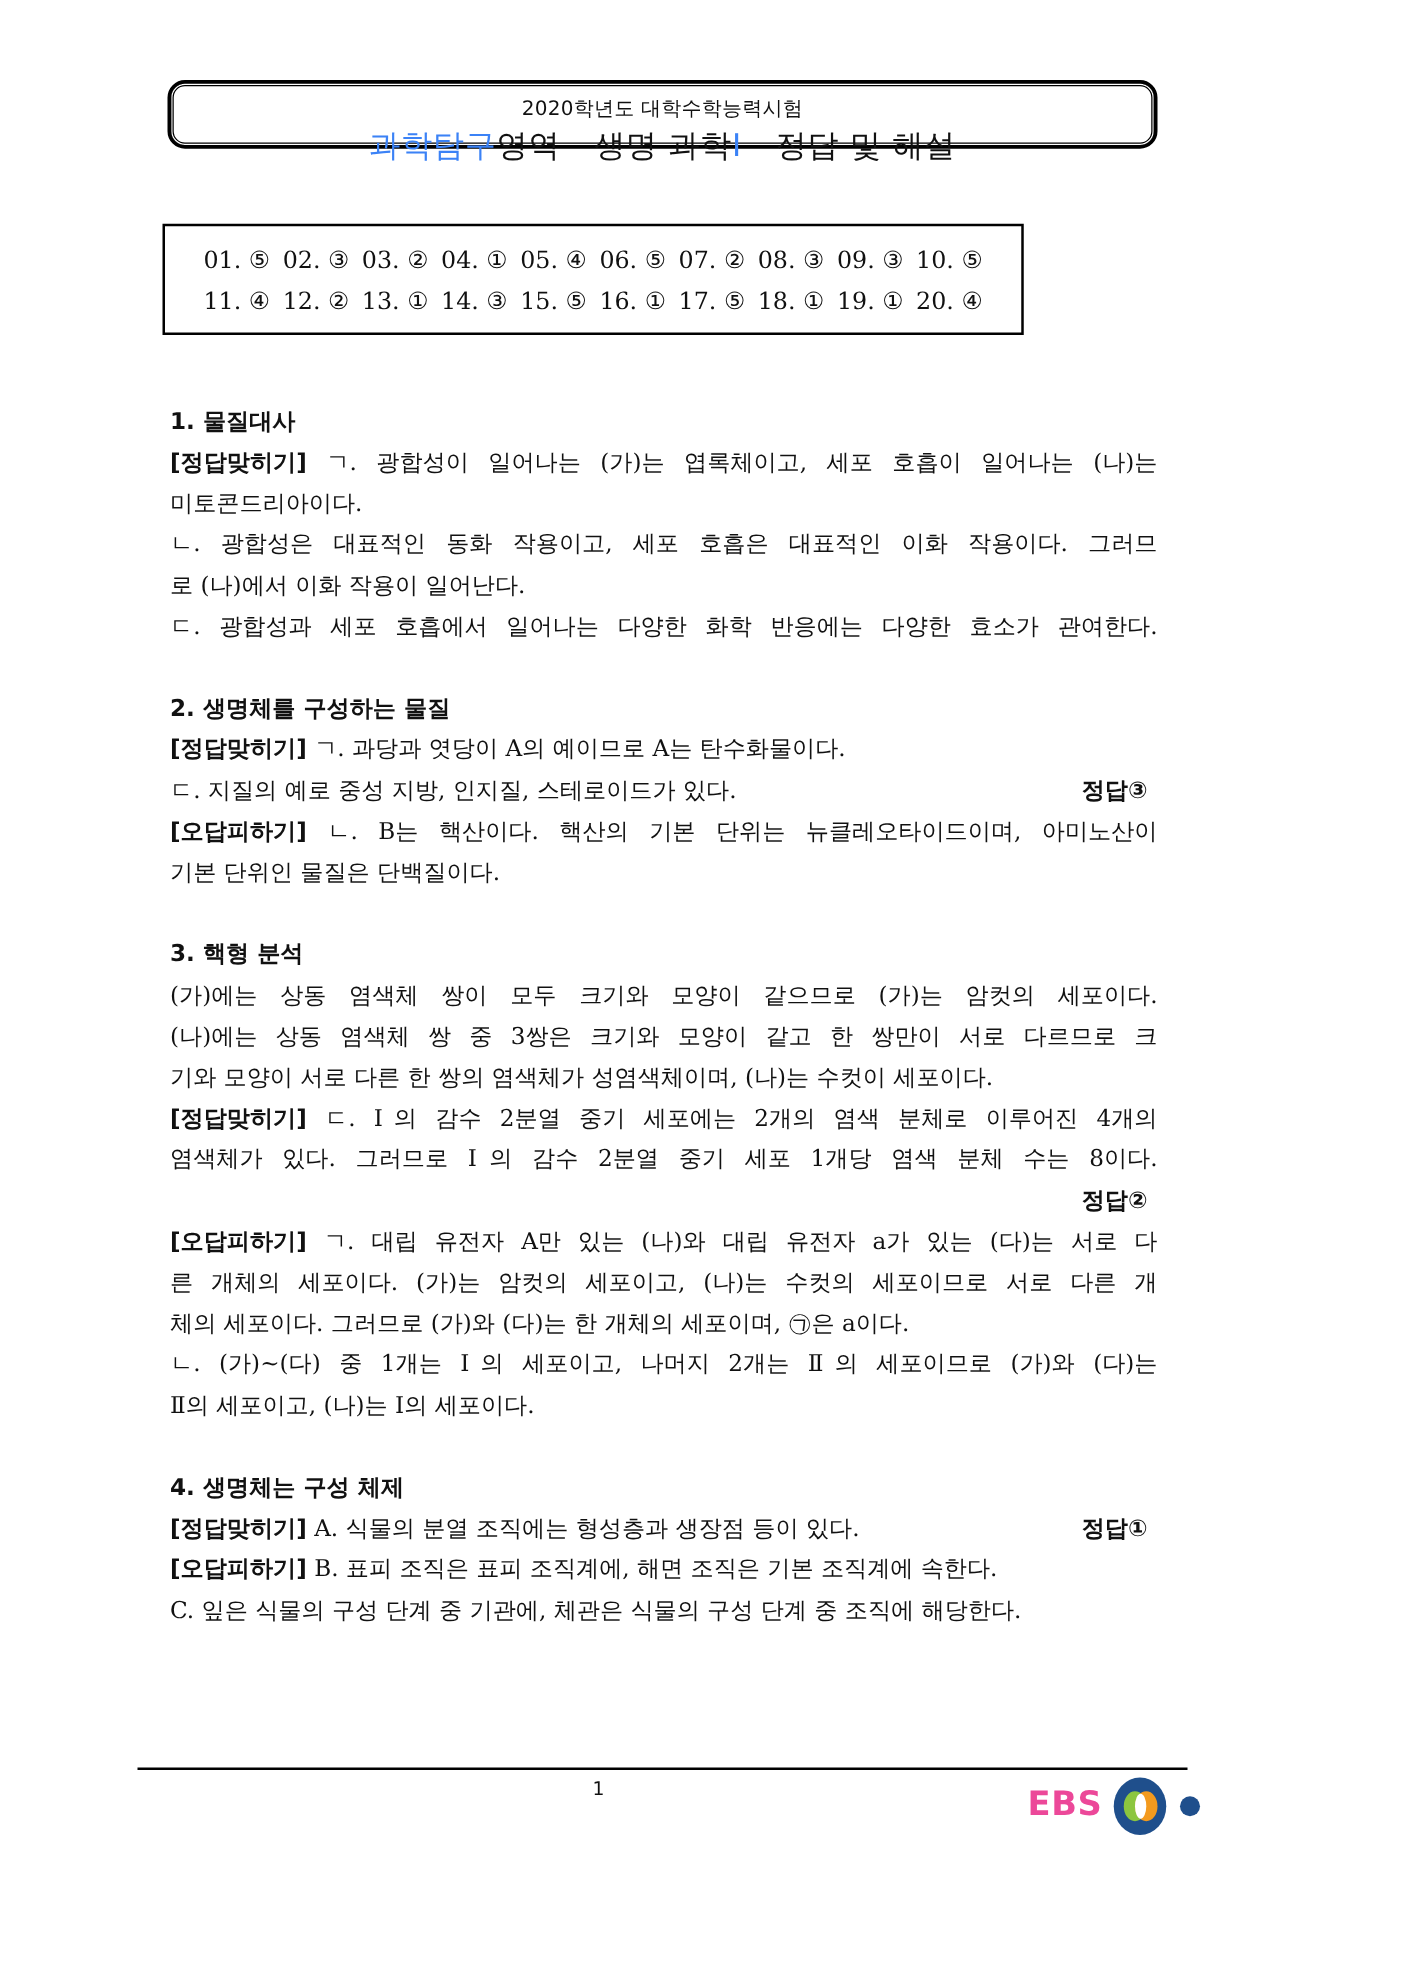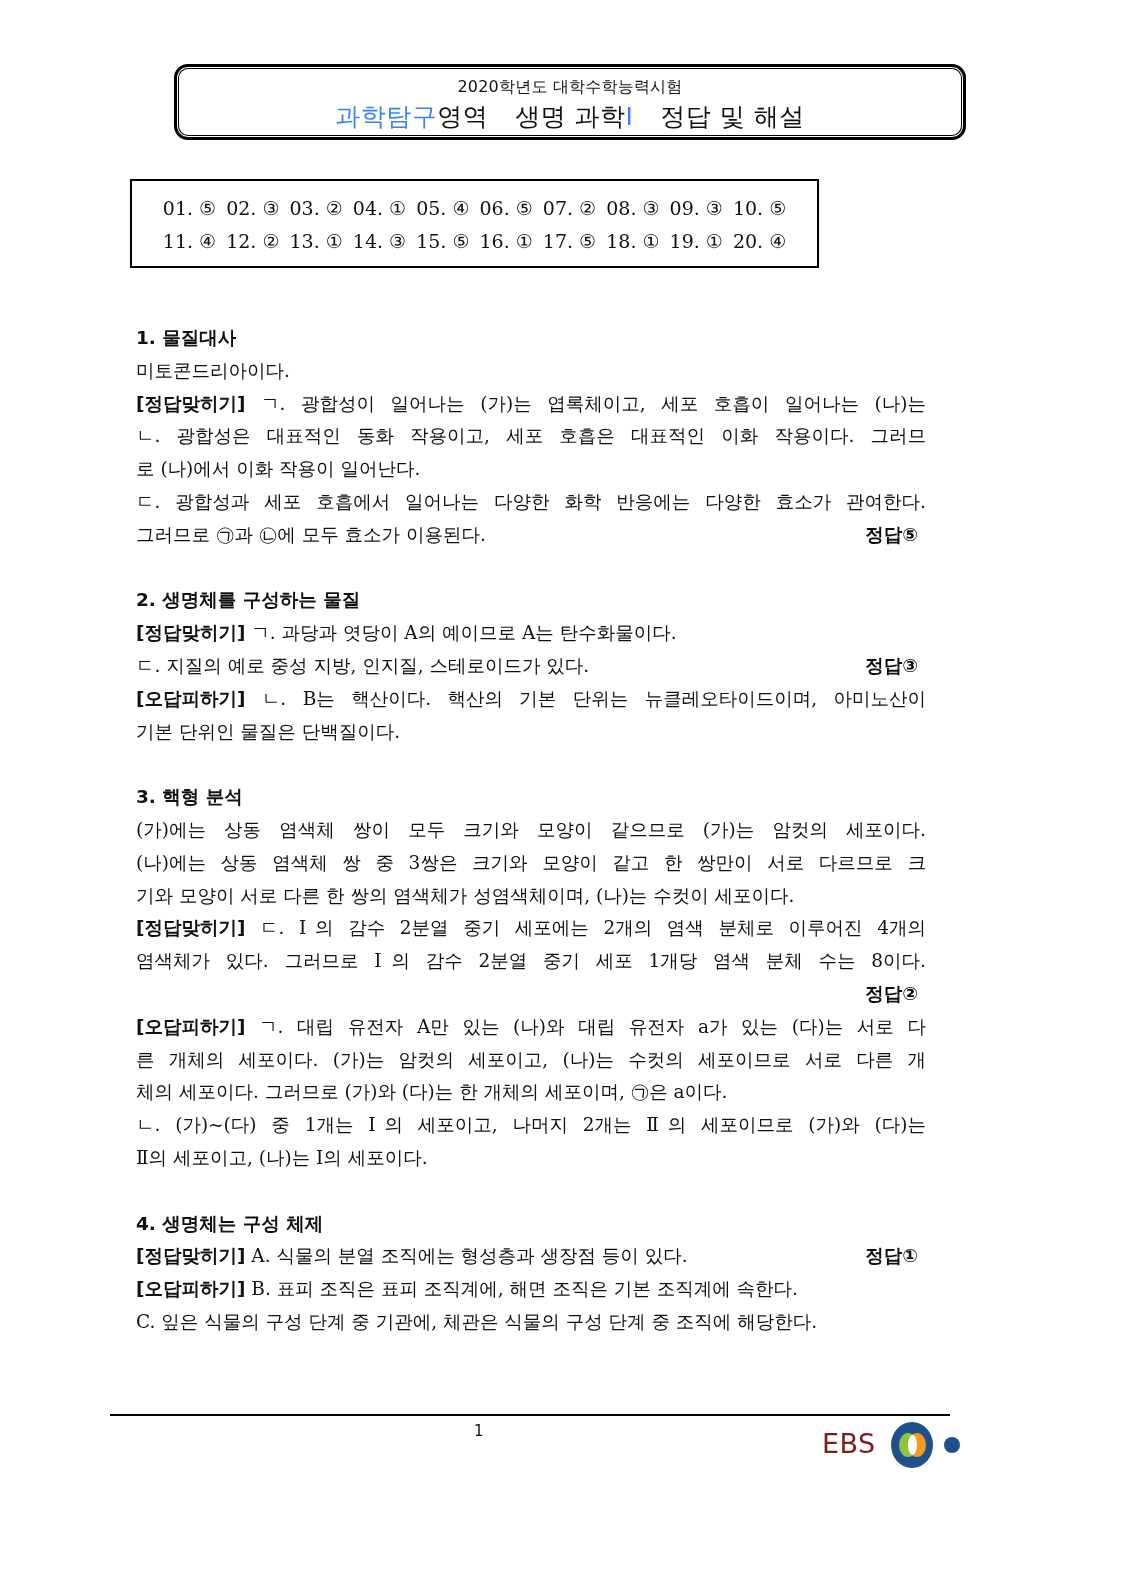--- a/index.html
+++ b/index.html
@@ -1,20 +1,20 @@
 <!DOCTYPE html>
 <html><head>
 <meta charset="utf-8">
 <style>
   html, body { margin:0; padding:0; background:#ffffff; }
   body { width:1121px; height:1586px; position:relative; overflow:hidden;
          font-family:"DejaVu Sans", "Liberation Sans", sans-serif; color:#111; }
-  .title-box { position:absolute; left:134px; top:64px; width:792px; height:76px;
+  .title-box { position:absolute; left:134px; top:64px; width:792px; height:55px;
                border:3px solid #000; border-radius:14px; box-sizing:border-box;
-               box-shadow: inset 0 0 0 1px #fff, inset 0 0 0 2px #000; text-align:center;margin-left:40px; }
+               box-shadow: inset 0 0 0 1px #fff, inset 0 0 0 2px #000; text-align:center; }
   .title-sub { font-size:16px; margin-top:10px; letter-spacing:0.2px; }
   .title-main { font-size:25px; margin-top:2px; letter-spacing:0.5px; }
   .title-main .blue { color:#3b82f6; }
   .title-main .gap { display:inline-block; width:10px; }
   .answers-box { position:absolute; left:130px; top:179px; width:689px; height:89px;
                  border:2px solid #000; box-sizing:border-box; text-align:center;
                  font-family:"DejaVu Serif", "Liberation Serif", serif; font-size:19px; }
   .answers-row { height:33px; line-height:33px; }
   .answers-row:first-child { margin-top:11px; }
   .ans-item { margin:0 2px; }
@@ -23,21 +23,21 @@
   .line { height:32.8px; line-height:32.8px; white-space:nowrap; position:relative; }
   .justify { text-align:justify; text-align-last:justify; }
   .heading { font-family:"DejaVu Sans", "Liberation Sans", sans-serif; font-weight:bold; font-size:18.5px; }
   .tag { font-family:"DejaVu Sans", "Liberation Sans", sans-serif; font-weight:bold; }
   .ans-right { position:absolute; right:8px; top:0; font-family:"DejaVu Sans", "Liberation Sans", sans-serif; font-weight:bold; }
   .spacer { height:32.8px; }
   .footer-rule { position:absolute; left:110px; top:1414px; width:840px; height:2px; background:#000; }
   .page-num { position:absolute; left:474px; top:1422px; font-size:15px; }
   .ebs { position:absolute; left:822px; top:1420px; width:140px; height:50px; }
   .ebs-text { position:absolute; left:0; top:8px; font-family:"DejaVu Sans", "Liberation Sans", sans-serif;
-              font-weight:normal; font-size:27px; color:#7f1d1d; letter-spacing:0.5px; }
+              font-weight:bold; font-size:27px; color:#ec4899; letter-spacing:0.5px; }
 </style>
 </head>
 <body>
 
 <div class="title-box">
   <div class="title-sub">2020학년도 대학수학능력시험</div>
   <div class="title-main">
     <span class="blue">과학탐구</span><span>영역</span>
     <span class="gap"></span>
     <span>생명 과학</span><span class="blue">Ⅰ</span>
@@ -70,26 +70,25 @@
     <span class="ans-item">18. ①</span>
     <span class="ans-item">19. ①</span>
     <span class="ans-item">20. ④</span>
   </div>
 </div>
 
 <div class="content">
 
   <div>
     <div class="line heading">1. 물질대사</div>
+    <div class="line justify"><span class="tag">[정답맞히기]</span> <span>ㄱ. 광합성이 일어나는 (가)는 엽록체이고, 세포 호흡이 일어나는 (나)는</span></div>
     <div class="line">미토콘드리아이다.</div>
-    <div class="line justify"><span class="tag">[정답맞히기]</span> <span>ㄱ. 광합성이 일어나는 (가)는 엽록체이고, 세포 호흡이 일어나는 (나)는</span></div>
     <div class="line justify">ㄴ. 광합성은 대표적인 동화 작용이고, 세포 호흡은 대표적인 이화 작용이다. 그러므</div>
     <div class="line">로 (나)에서 이화 작용이 일어난다.</div>
     <div class="line justify">ㄷ. 광합성과 세포 호흡에서 일어나는 다양한 화학 반응에는 다양한 효소가 관여한다.</div>
-    <div class="line"><span>그러므로 ㉠과 ㉡에 모두 효소가 이용된다.</span><span class="ans-right">정답⑤</span></div>
   </div>
   <div class="spacer"></div>
 
   <div>
     <div class="line heading">2. 생명체를 구성하는 물질</div>
     <div class="line"><span class="tag">[정답맞히기]</span> <span>ㄱ. 과당과 엿당이 A의 예이므로 A는 탄수화물이다.</span></div>
     <div class="line"><span>ㄷ. 지질의 예로 중성 지방, 인지질, 스테로이드가 있다.</span><span class="ans-right">정답③</span></div>
     <div class="line justify"><span class="tag">[오답피하기]</span> <span>ㄴ. B는 핵산이다. 핵산의 기본 단위는 뉴클레오타이드이며, 아미노산이</span></div>
     <div class="line">기본 단위인 물질은 단백질이다.</div>
   </div>

